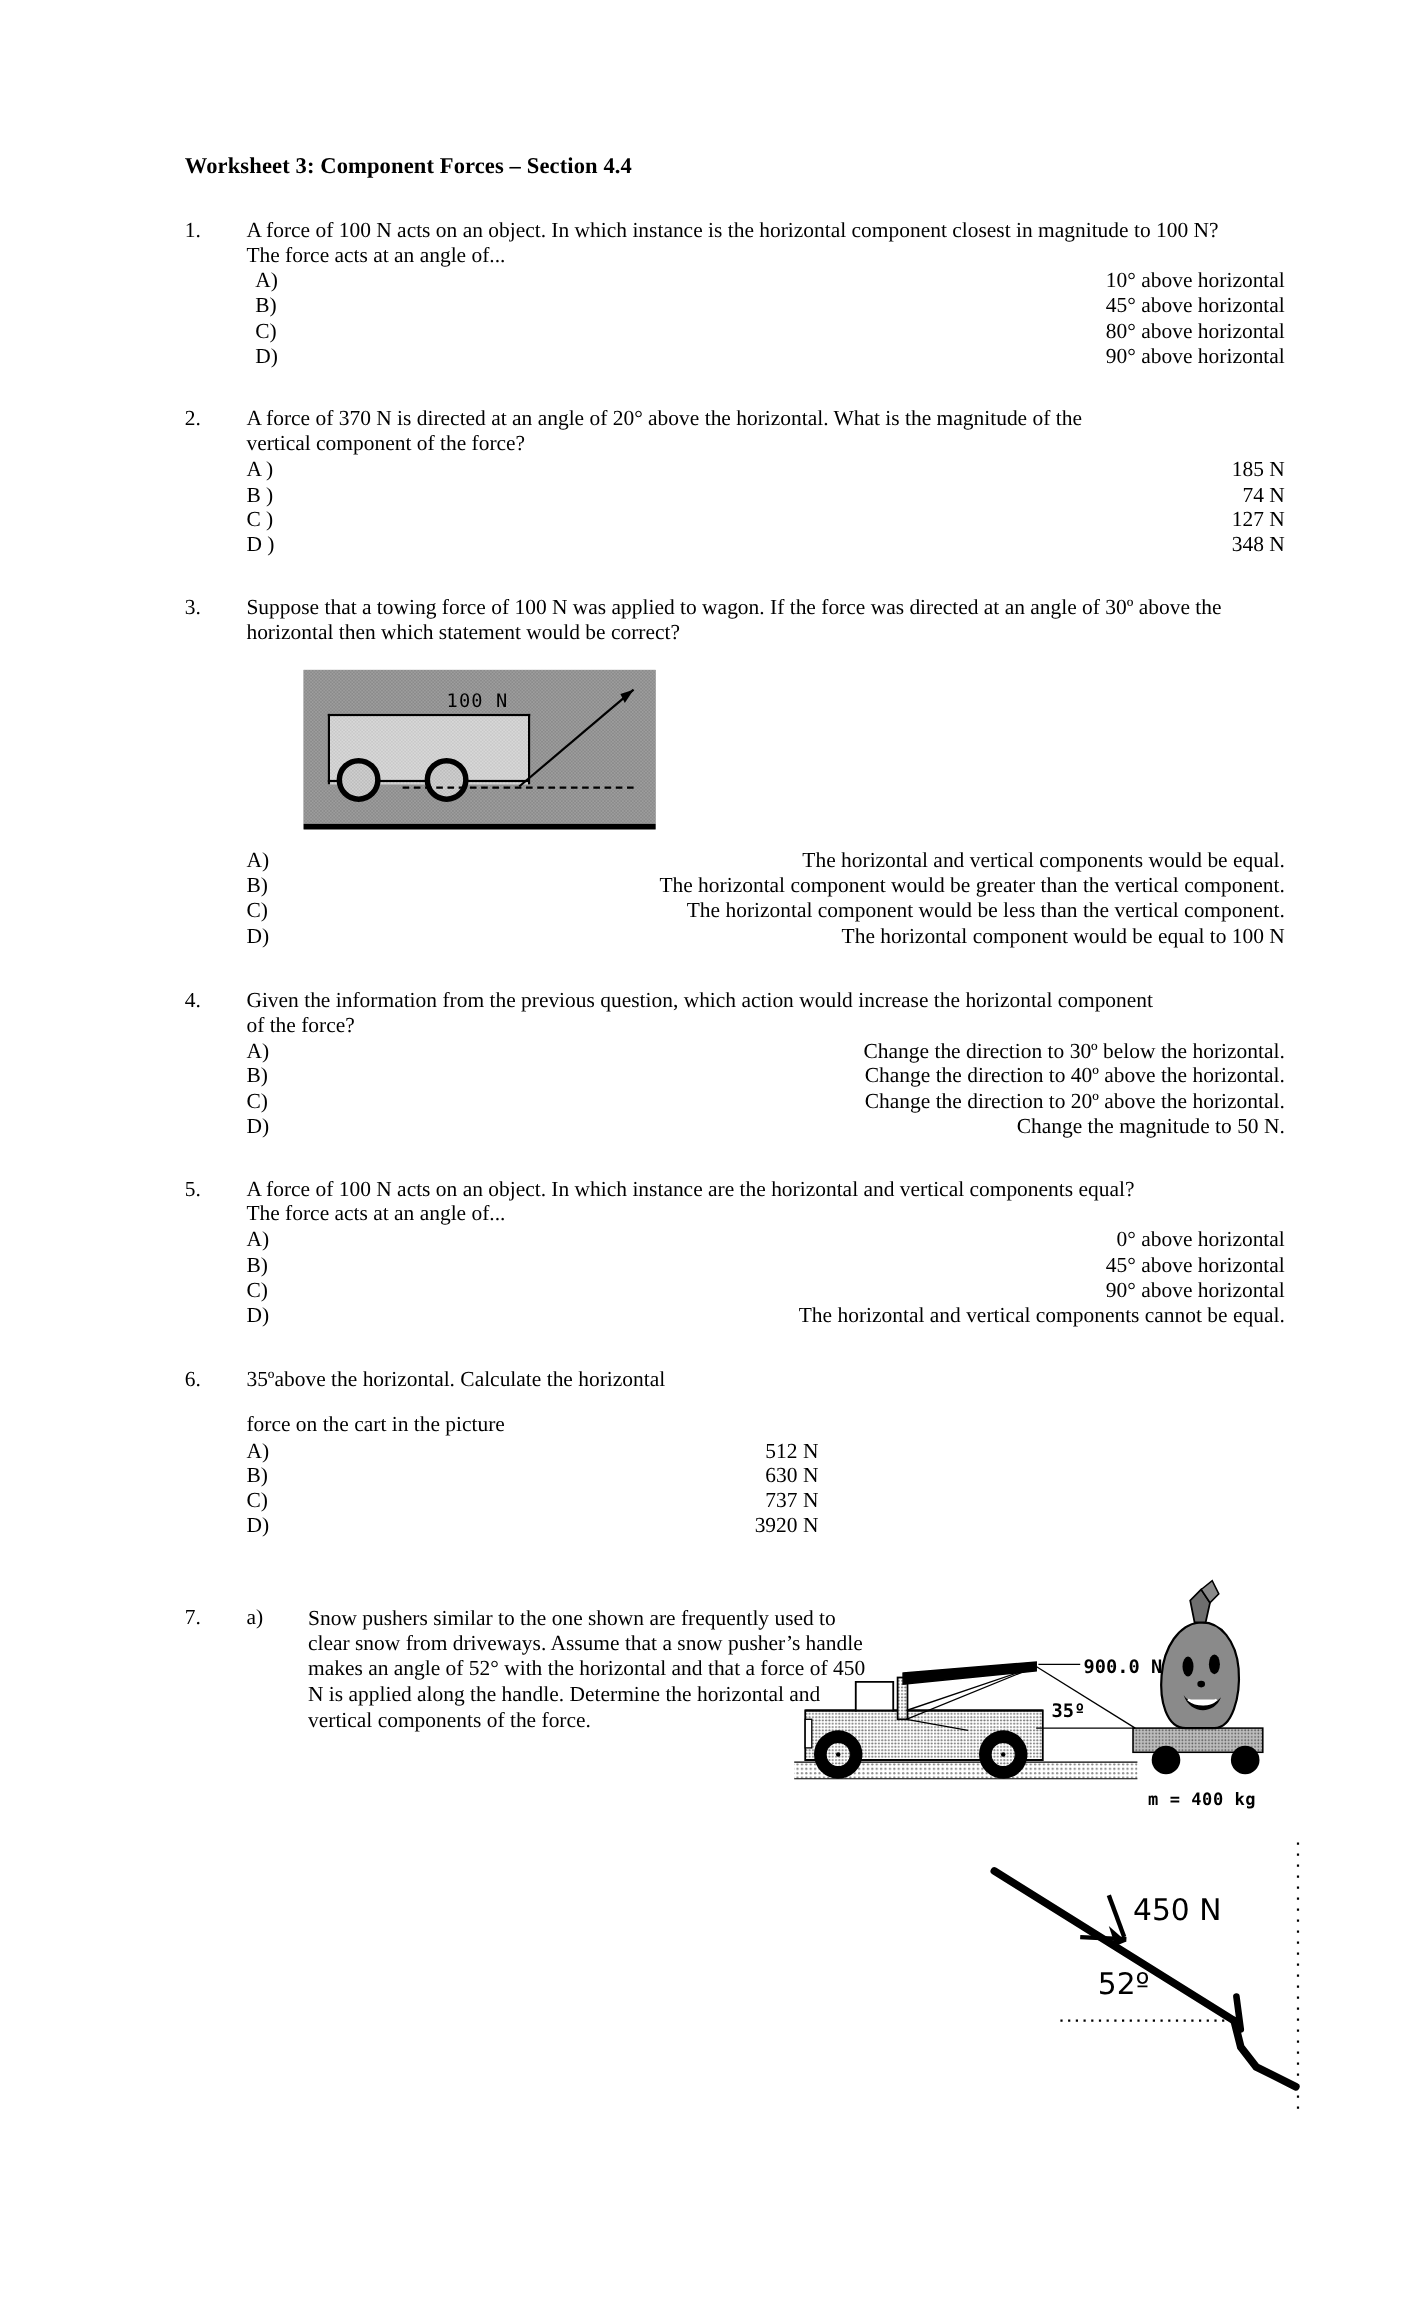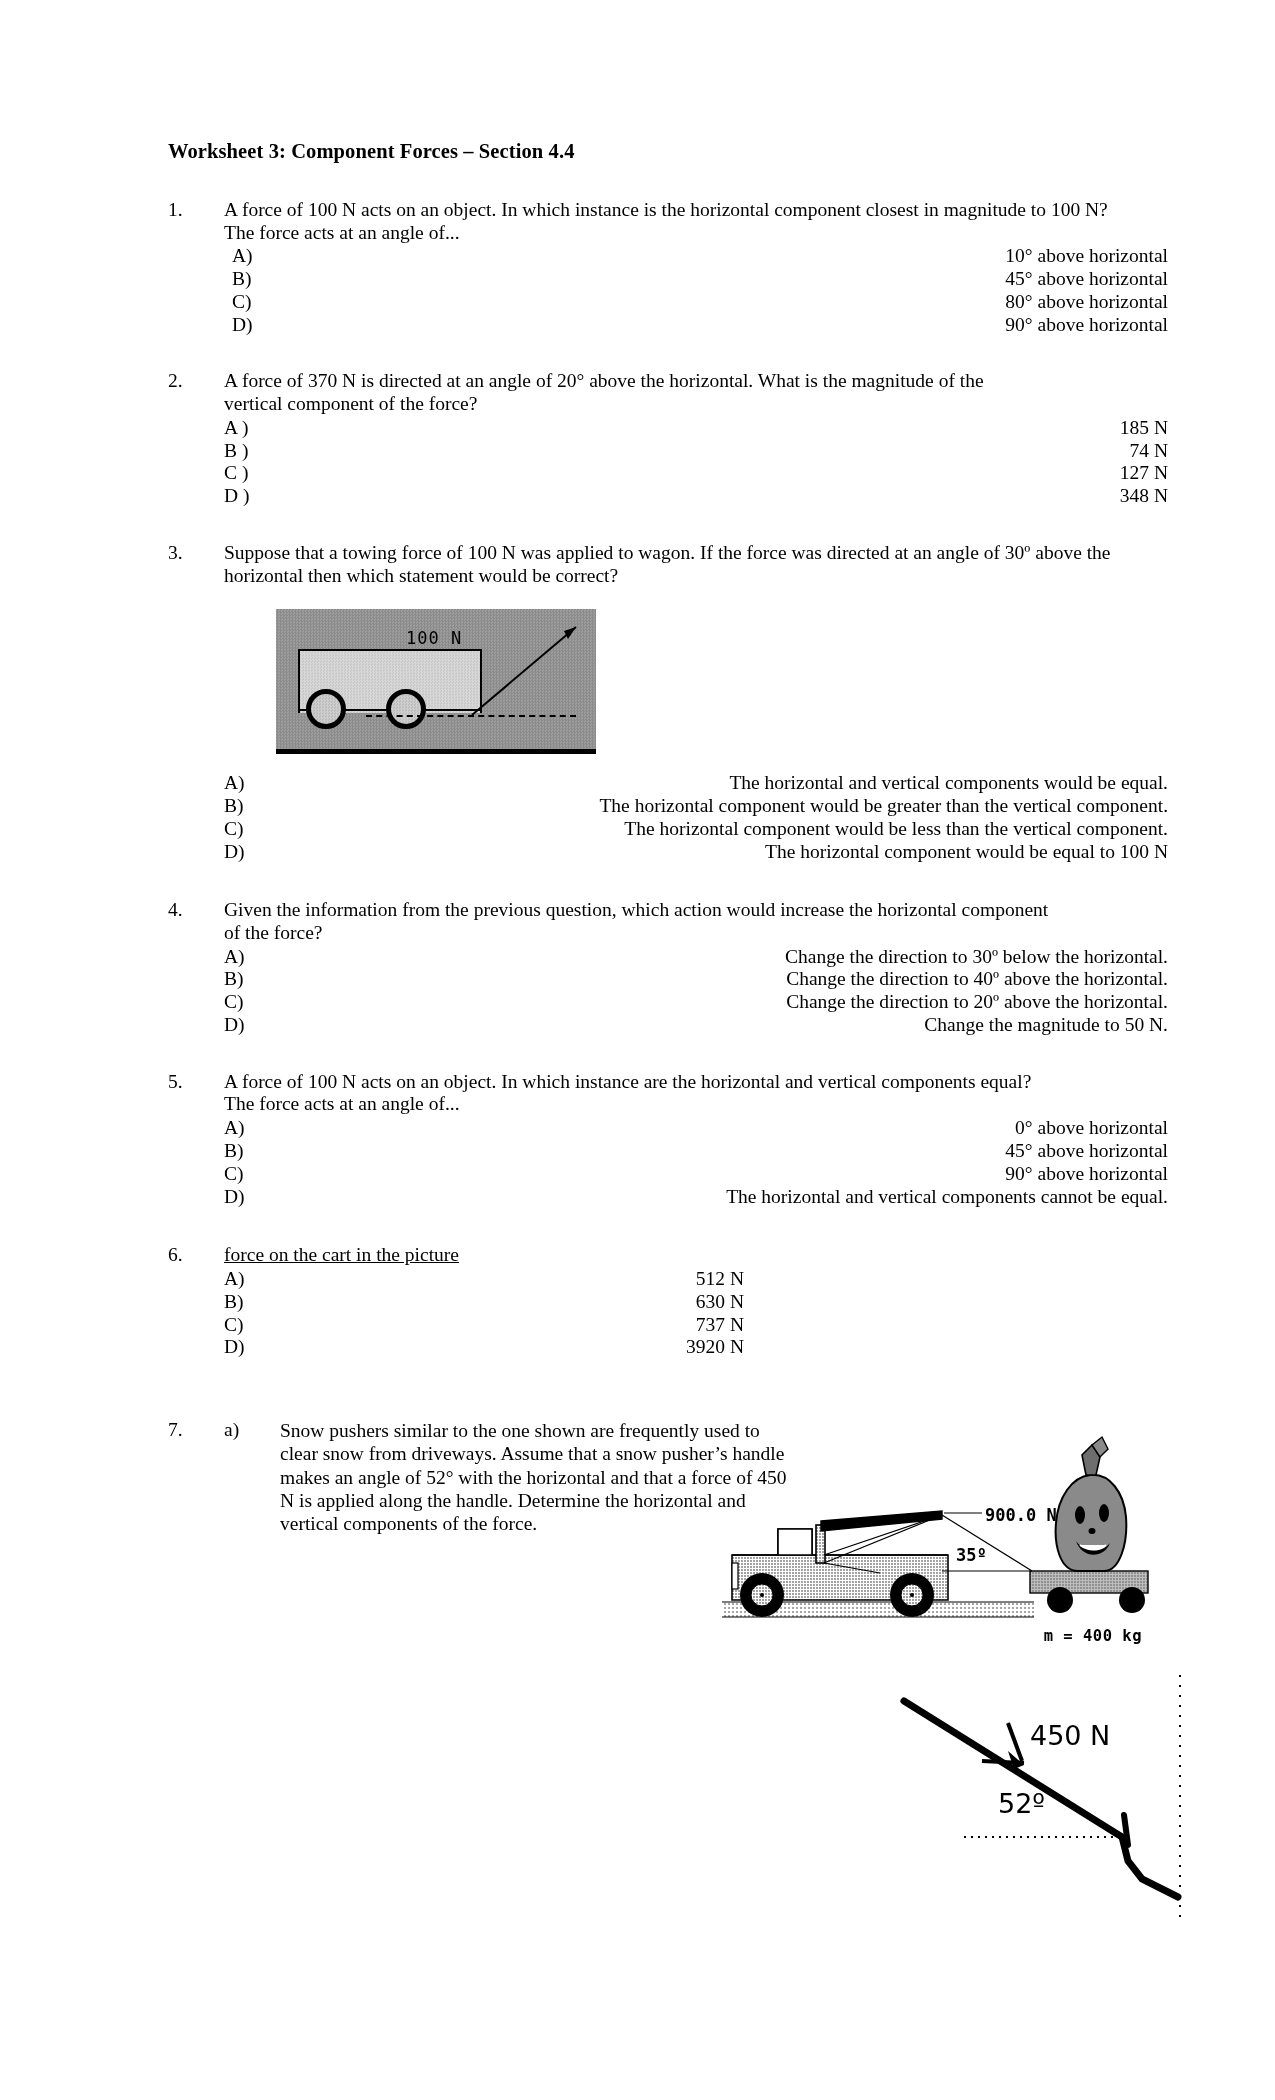--- a/index.html
+++ b/index.html
@@ -334,21 +334,22 @@
             <span class="lab">D)</span>
             <span class="val">The horizontal and vertical components cannot be equal.</span>
           </div>
         </div>
       </div>
     </div>
 
     <div class="qblock" style="margin-top:36px;">
       <div class="qnum">6.</div>
       <div class="qbody" style="max-width:520px;">
-        <div class="qtext" style="margin-top:18px;text-decoration:underline;">force on the cart in the picture</div>
+        <div class="qtext">35ºabove the horizontal. Calculate the horizontal</div>
+        <div class="qtext" style="margin-top:18px;">force on the cart in the picture</div>
         <div class="opts opts-q6">
           <div class="opt">
             <span class="lab">A)</span>
             <span class="val">512 N</span>
           </div>
           <div class="opt">
             <span class="lab">B)</span>
             <span class="val">630 N</span>
           </div>
           <div class="opt">

